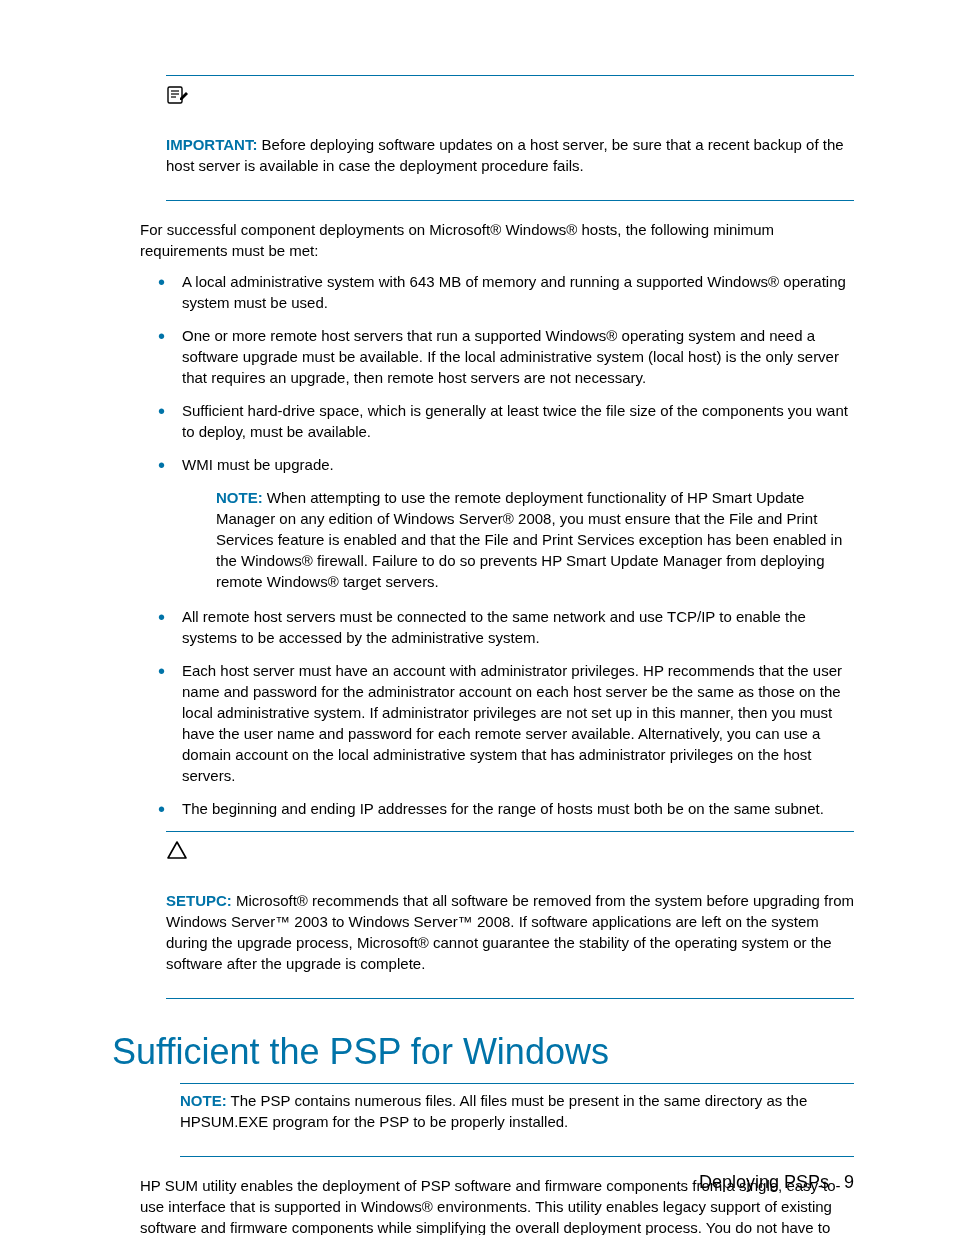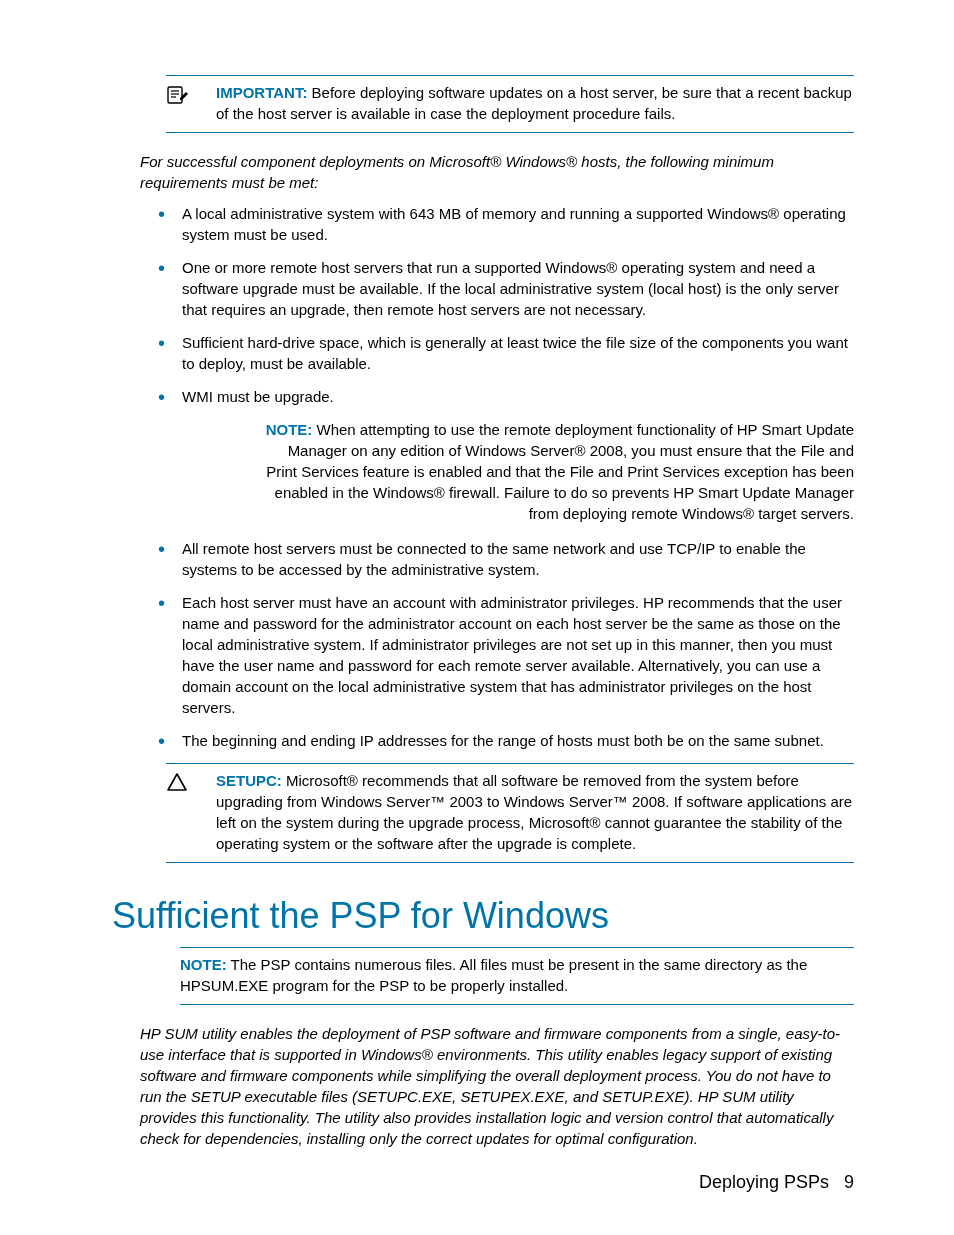--- a/index.html
+++ b/index.html
@@ -14,64 +14,63 @@
   .page {
     width: 954px;
     height: 1235px;
     box-sizing: border-box;
     padding: 75px 100px 40px 140px;
     position: relative;
   }
   .callout {
     border-top: 1px solid #0073a8;
     border-bottom: 1px solid #0073a8;
-    padding: 6px 0 8px 0;
+    padding: 6px 0 24px 0;
     margin: 0 0 18px 0;
     display: flex;
     gap: 16px;
+    flex-direction: column;
   }
   .callout-icon {
     flex: 0 0 34px;
     width: 34px;
     text-align: center;
     padding-top: 2px;
   }
   .callout-body {
     flex: 1;
   }
   .callout-indented {
     margin-left: 40px;
   }
   .label-blue { color: #0073a8; font-weight: bold; }
   p.body {
     margin: 0 0 10px 0;
-    font-style: italic;
   }
   ul.bullets {
     list-style: none;
     padding: 0;
     margin: 0 0 8px 0;
   }
   ul.bullets > li {
     position: relative;
     padding-left: 42px;
     margin: 0 0 12px 0;
   }
   ul.bullets > li::before {
     content: "•";
     color: #0073a8;
     font-size: 20px;
     position: absolute;
     left: 18px;
     top: -3px;
   }
   .indented-note {
-    margin-left: 116px;
+    margin-left: 76px;
     margin-bottom: 14px;
-    text-align: right;
   }
   h1.section {
     font-family: Arial, Helvetica, sans-serif;
     font-weight: normal;
     color: #0073a8;
     font-size: 36px;
     margin: 28px 0 6px -28px;
   }
   .footer {
     position: absolute;

